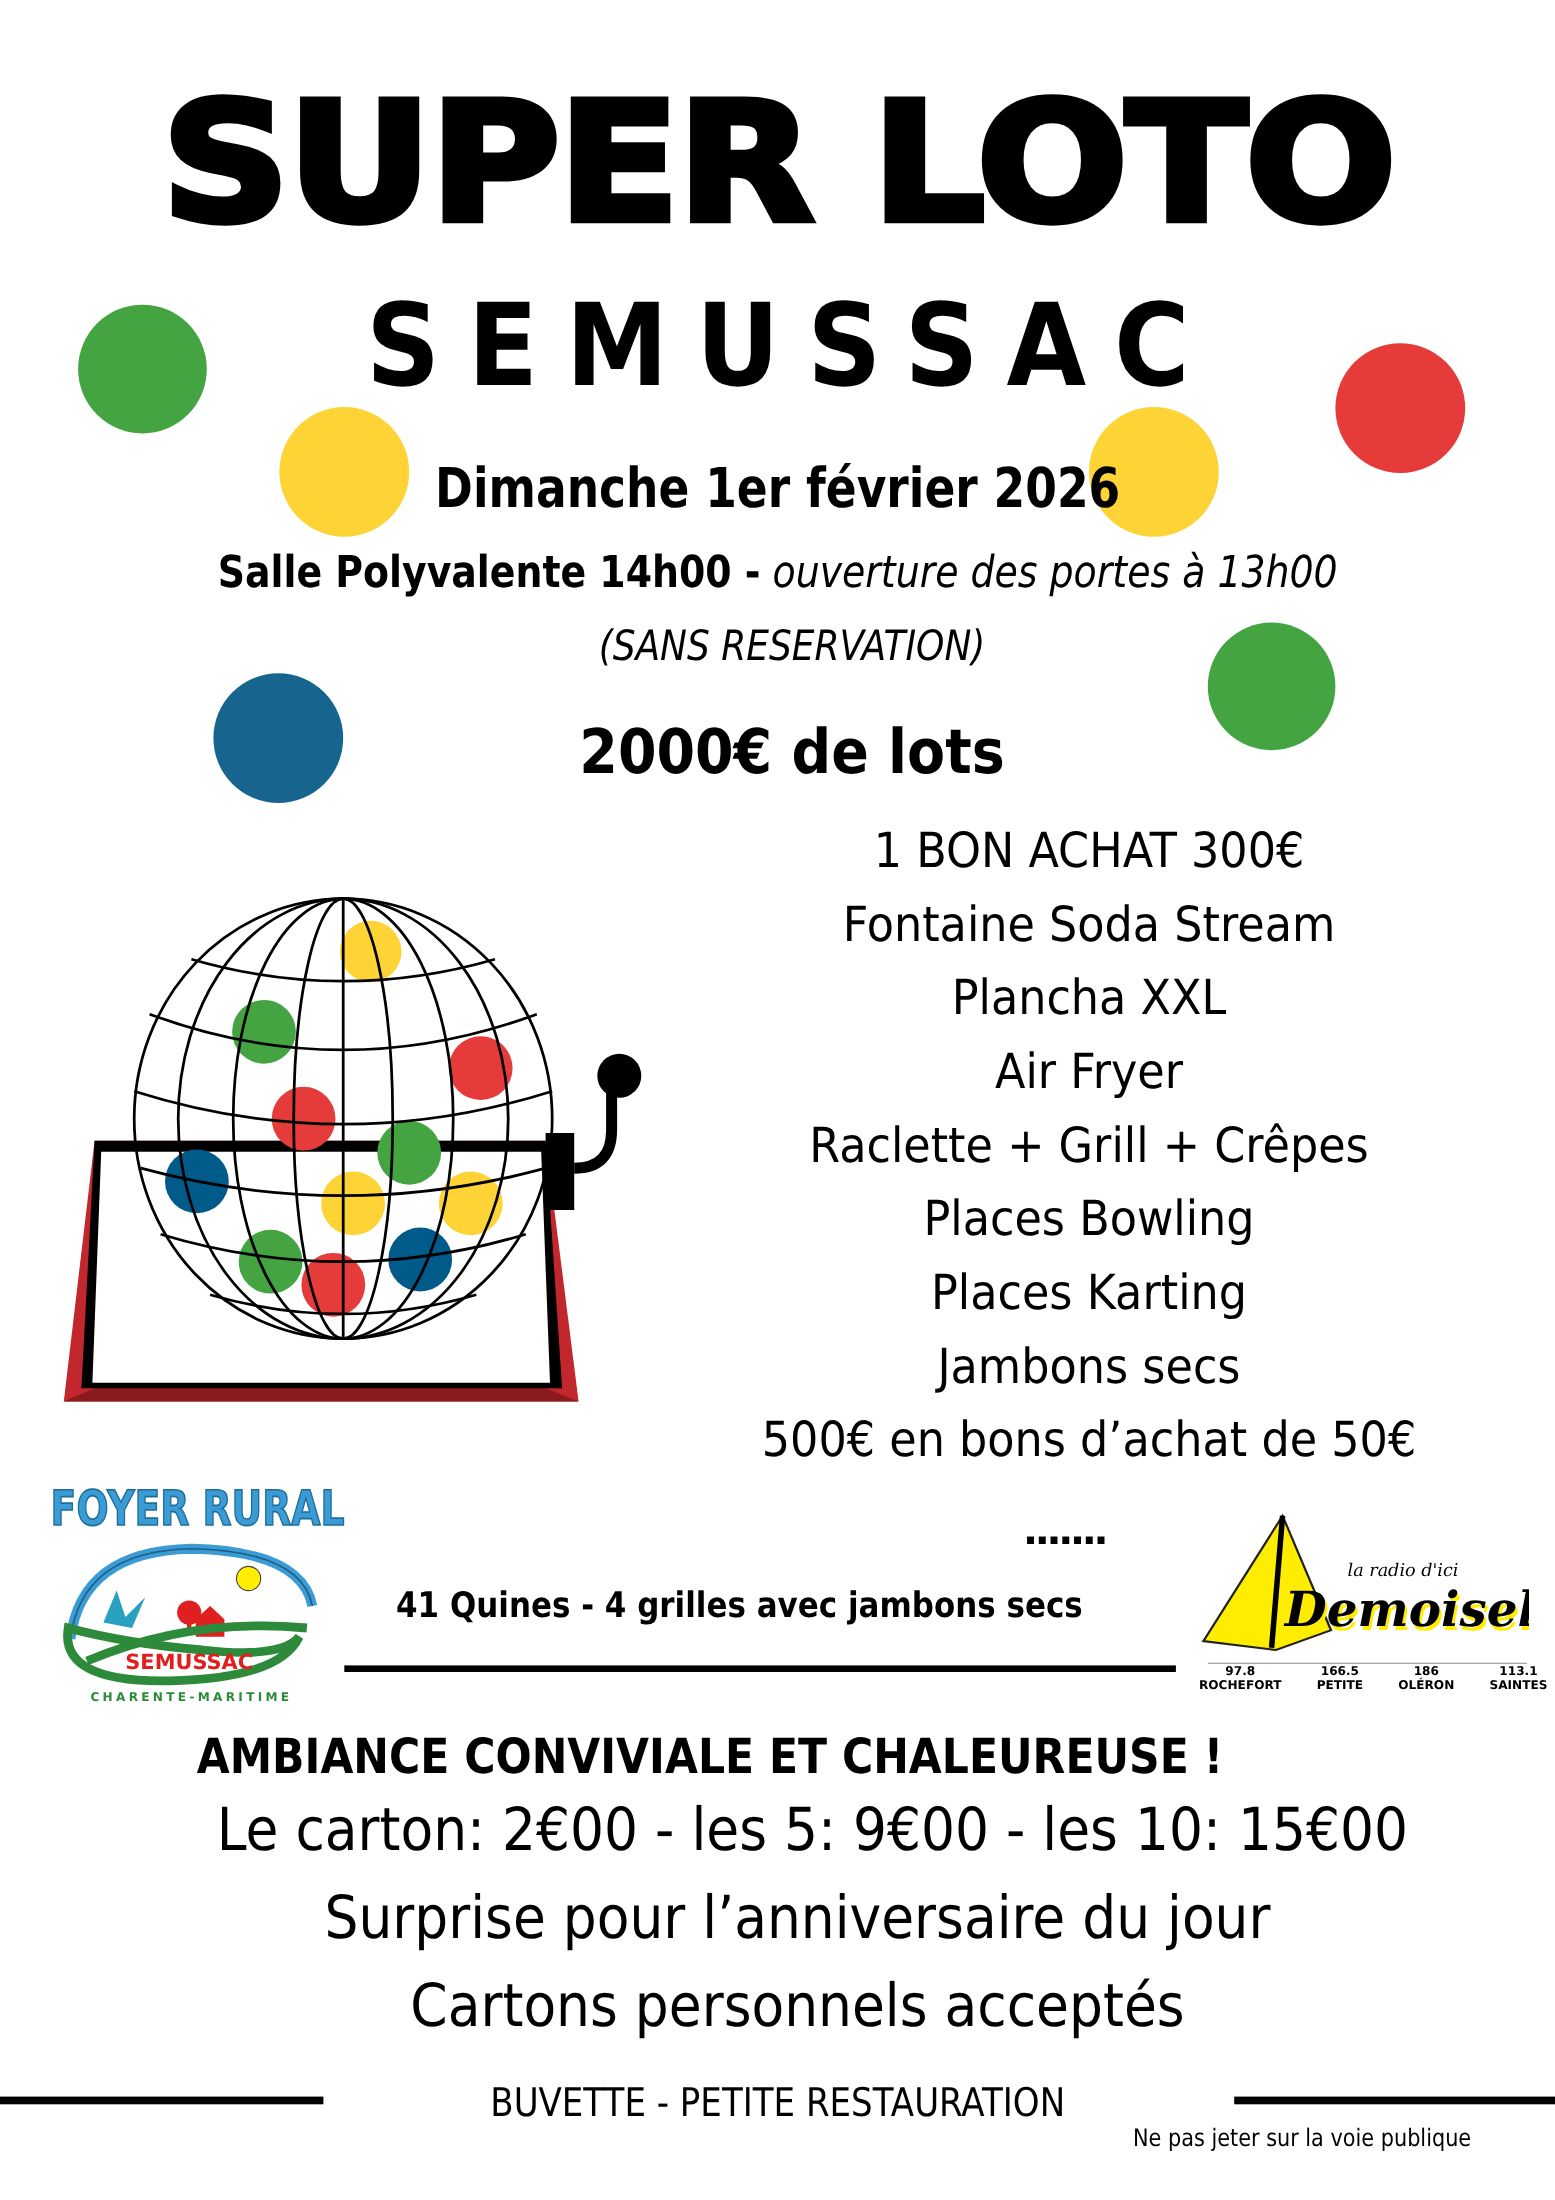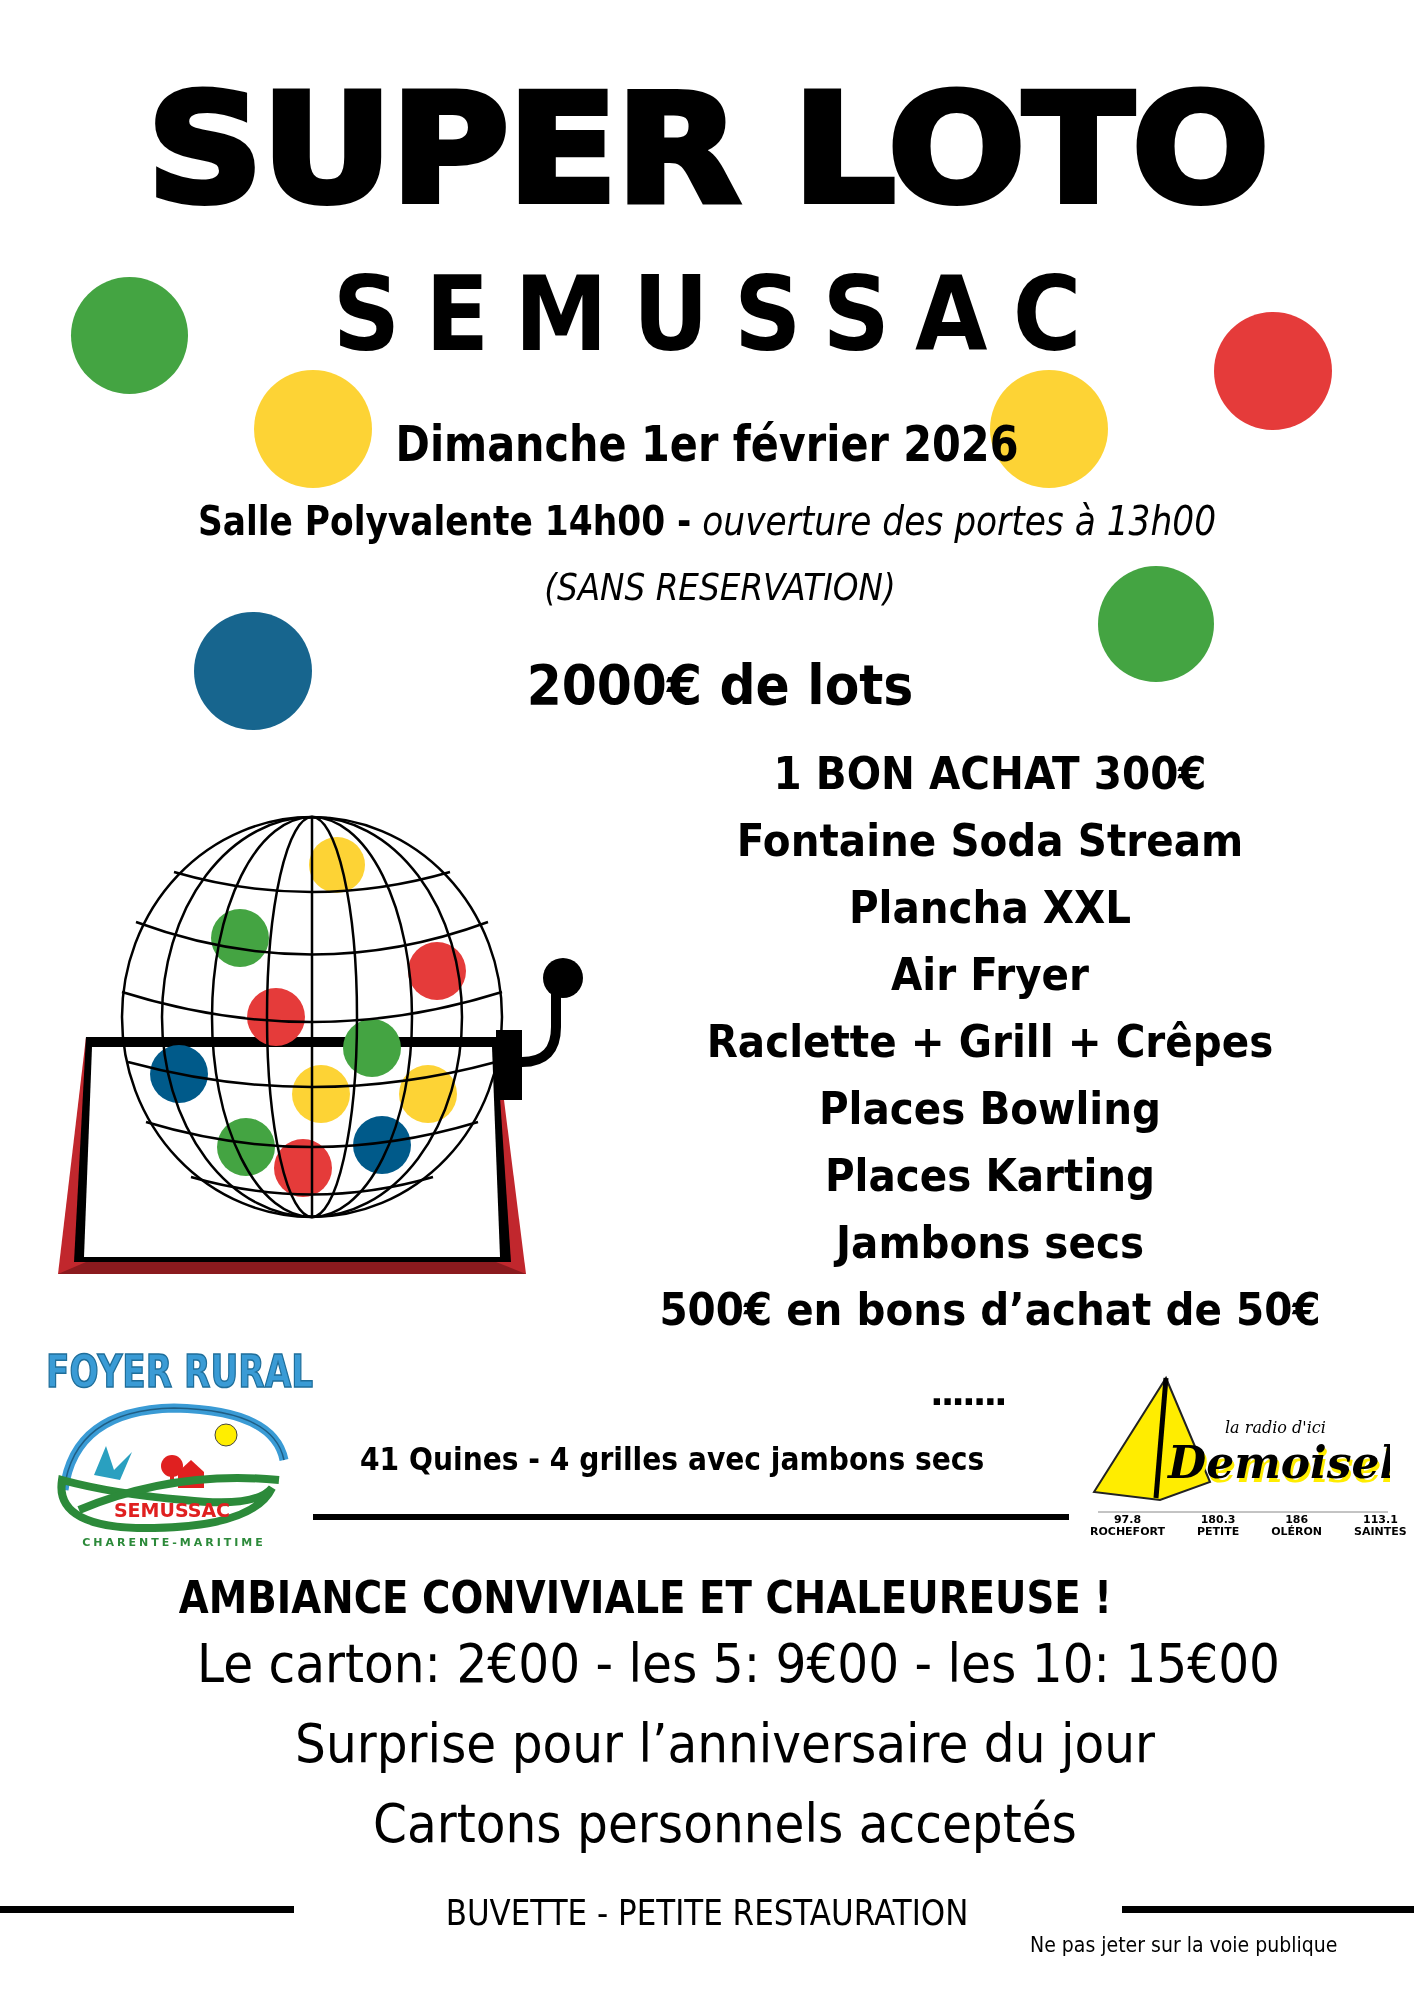--- a/index.html
+++ b/index.html
@@ -7,21 +7,21 @@
   .abs { position:absolute; }
   .dot { position:absolute; border-radius:50%; }
   .title-main { position:absolute; left:0; width:1414px; top:74px; text-align:center; font-family:"DejaVu Sans", sans-serif; font-weight:900; font-size:150px; letter-spacing:-2px; line-height:1; transform:scaleX(1.08); -webkit-text-stroke:6px #000; }
   .title-town { position:absolute; left:0; width:1414px; top:262px; text-align:center; font-family:"DejaVu Sans", sans-serif; font-weight:bold; font-size:104px; letter-spacing:28px; line-height:1; padding-left:28px; box-sizing:border-box; transform:scaleX(0.9); }
   .date { position:absolute; left:0; width:1414px; top:415px; text-align:center; font-family:"DejaVu Sans Condensed","DejaVu Sans", sans-serif; font-weight:bold; font-size:50px; transform:scaleX(0.92); }
   .venue { position:absolute; left:0; width:1414px; top:498px; text-align:center; font-size:40px; transform:scaleX(0.86); white-space:nowrap; }
   .venue b { font-weight:bold; }
   .venue i { font-style:italic; font-weight:normal; }
   .nores { position:absolute; left:450px; width:540px; top:565px; text-align:center; font-size:38px; font-style:italic; transform:scaleX(0.86); }
   .lots { position:absolute; left:450px; width:540px; top:652px; text-align:center; font-size:56px; font-weight:bold; transform:scaleX(0.9); }
-  .prizes { position:absolute; left:620px; width:740px; top:746px; text-align:center; font-weight:bold; font-size:44px; }
+  .prizes { position:absolute; left:620px; width:740px; top:746px; text-align:center; font-weight:normal; font-size:44px; }
   .prizes div { height:67px; line-height:56px; transform:scaleX(0.92); white-space:nowrap; }
   .dots-more { position:absolute; left:930px; top:1372px; font-size:36px; font-weight:bold; letter-spacing:-3px; }
   .quines { position:absolute; left:360px; top:1440px; font-size:32px; font-weight:bold; transform:scaleX(0.88); transform-origin:left; white-space:nowrap; }
   .hr { position:absolute; background:#000; }
   .ambiance { position:absolute; left:0; width:1414px; top:1572px; text-align:center; font-size:44px; font-weight:bold; transform:scaleX(0.88); padding-right:140px; box-sizing:border-box; }
   .pricing { position:absolute; left:0; width:1414px; top:1632px; text-align:center; font-size:54px; transform:scaleX(0.9); padding-left:70px; box-sizing:border-box; white-space:nowrap; }
   .line2 { position:absolute; left:0; width:1414px; top:1712px; text-align:center; font-size:54px; transform:scaleX(0.9); padding-left:40px; box-sizing:border-box; }
   .line3 { position:absolute; left:0; width:1414px; top:1792px; text-align:center; font-size:54px; transform:scaleX(0.9); padding-left:40px; box-sizing:border-box; }
   .buvette { position:absolute; left:0; width:1414px; top:1892px; text-align:center; font-size:36px; transform:scaleX(0.86); padding-left:0; }
   .nepas { position:absolute; left:1030px; top:1932px; font-size:22px; transform:scaleX(0.86); transform-origin:left; white-space:nowrap; }
@@ -125,21 +125,21 @@
     <text x="78" y="108" font-family="DejaVu Serif, serif" font-style="italic" font-weight="bold" font-size="44" fill="#ffed00" transform="translate(2,4)">Demoiselle</text>
     <text x="78" y="108" font-family="DejaVu Serif, serif" font-style="italic" font-weight="bold" font-size="44" fill="#000">Demoiselle</text>
     <line x1="8" y1="142" x2="298" y2="142" stroke="#888" stroke-width="1"></line>
   </svg>
   <div class="abs" style="left:1090px;top:1514px;width:300px;display:flex;justify-content:space-between;font-size:11px;font-weight:bold;text-align:center;line-height:12px;gap:32px;">
     <div>
         <div>97.8</div>
         <div>ROCHEFORT</div>
       </div>
     <div>
-        <div>180.3</div>
+        <div>166.5</div>
         <div>PETITE</div>
       </div>
     <div>
         <div>186</div>
         <div>OLÉRON</div>
       </div>
     <div>
         <div>113.1</div>
         <div>SAINTES</div>
       </div>

